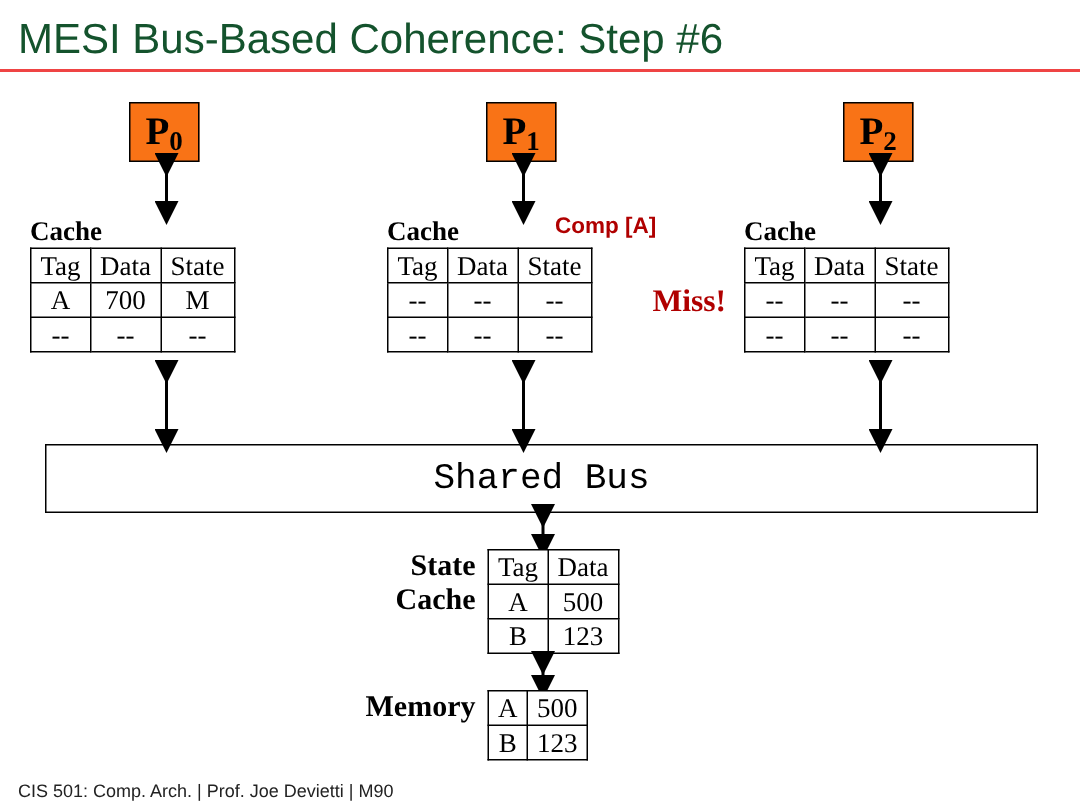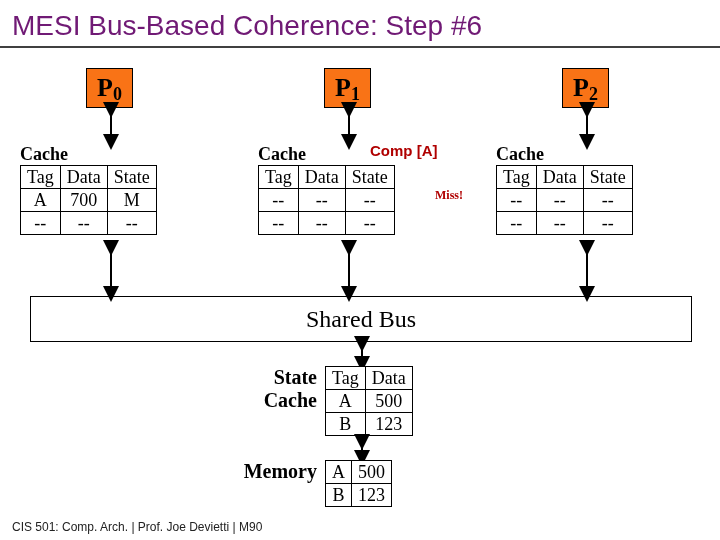--- a/index.html
+++ b/index.html
@@ -7,23 +7,23 @@
     padding: 0;
     width: 720px;
     height: 540px;
     background: #fff;
     font-family: Verdana, Geneva, sans-serif;
     position: relative;
     overflow: hidden;
   }
   .title {
     font-size: 28px;
-    color: #701a75;
+    color: #14532d;
     padding: 10px 12px 4px 12px;
-    border-bottom: 2px solid #404040;
+    border-bottom: 2px solid #ef4444;
     font-family: Verdana, sans-serif;
   }
   .stage { position: relative; width: 720px; height: 490px; }
 
   .proc-box {
     position: absolute;
     border: 1.5px solid #000;
     background: #f97316;
     padding: 4px 10px;
     font-family: "Times New Roman", serif;
@@ -52,21 +52,21 @@
     line-height: 22px;
     height: 22px;
     margin-left: 19px;
   }
   table.cache th { font-weight: normal; }
 
   .sharedbus {
     position: absolute;
     border: 1.5px solid #000;
     left: 30px; width: 660px; top: 248px; height: 44px;
-    font-family: Liberation Serif, serif;
+    font-family: Liberation Mono, monospace;
     font-size: 24px;
     display: flex; align-items: center; justify-content: center;
   }
 
   .shared-cache-label, .memory-label {
     position: absolute;
     font-family: "Comic Sans MS", cursive;
     font-size: 20px;
     font-weight: bold;
     text-align: right;
@@ -75,21 +75,21 @@
   .load-label {
     position: absolute;
     font-family: Arial, sans-serif;
     font-size: 15px;
     font-weight: bold;
     color: #b00000;
   }
   .miss-label {
     position: absolute;
     font-family: "Comic Sans MS", cursive;
-    font-size: 12px;
+    font-size: 21px;
     font-weight: bold;
     color: #b00000;
   }
 
   .footer {
     position: absolute;
     bottom: 6px;
     left: 12px; right: 12px;
     font-family: Verdana, sans-serif;
     font-size: 12px;

